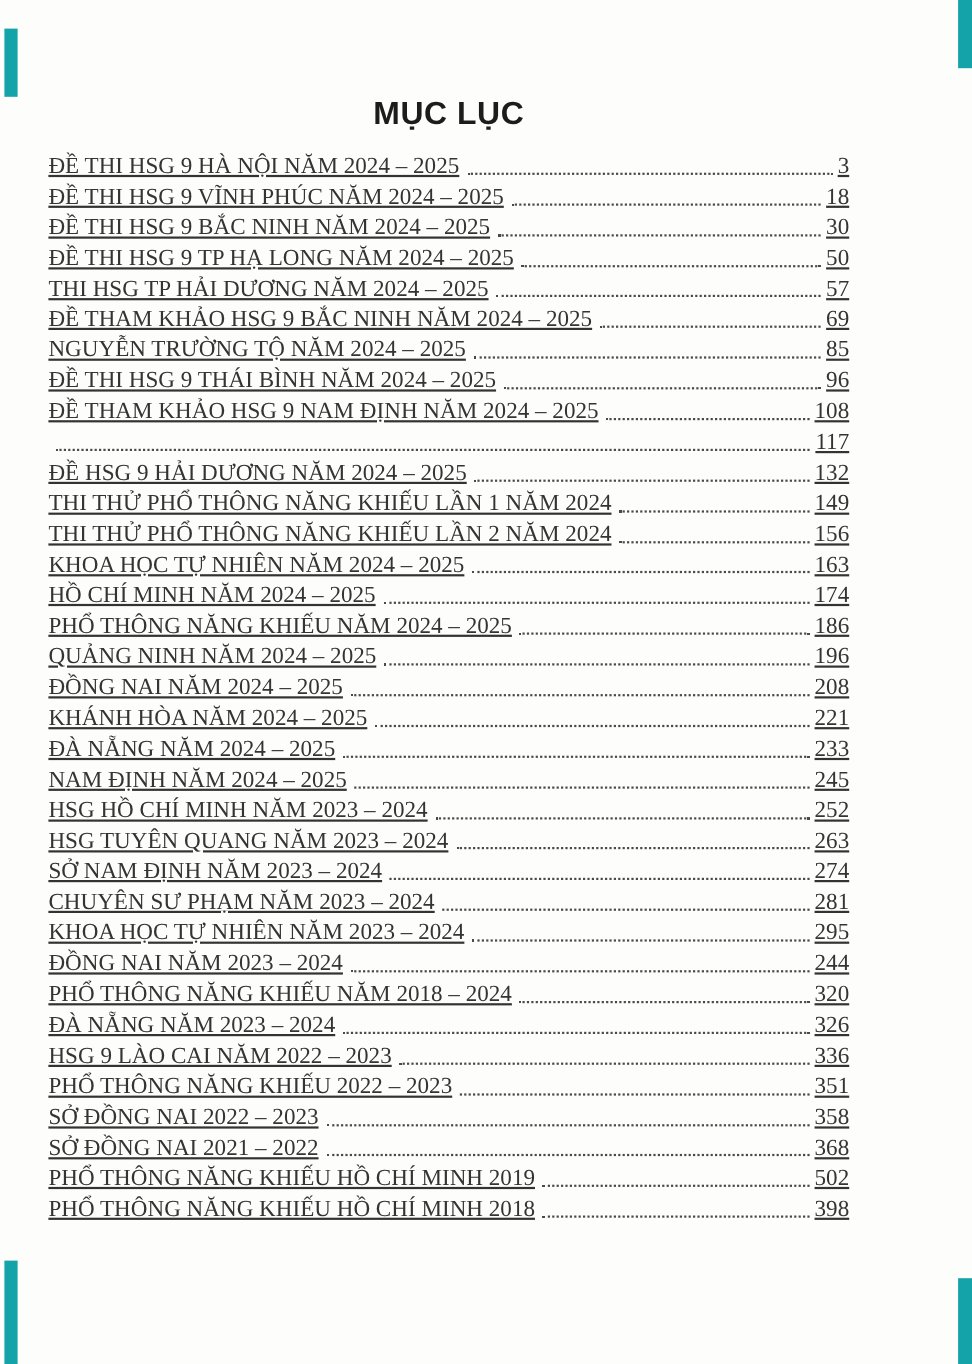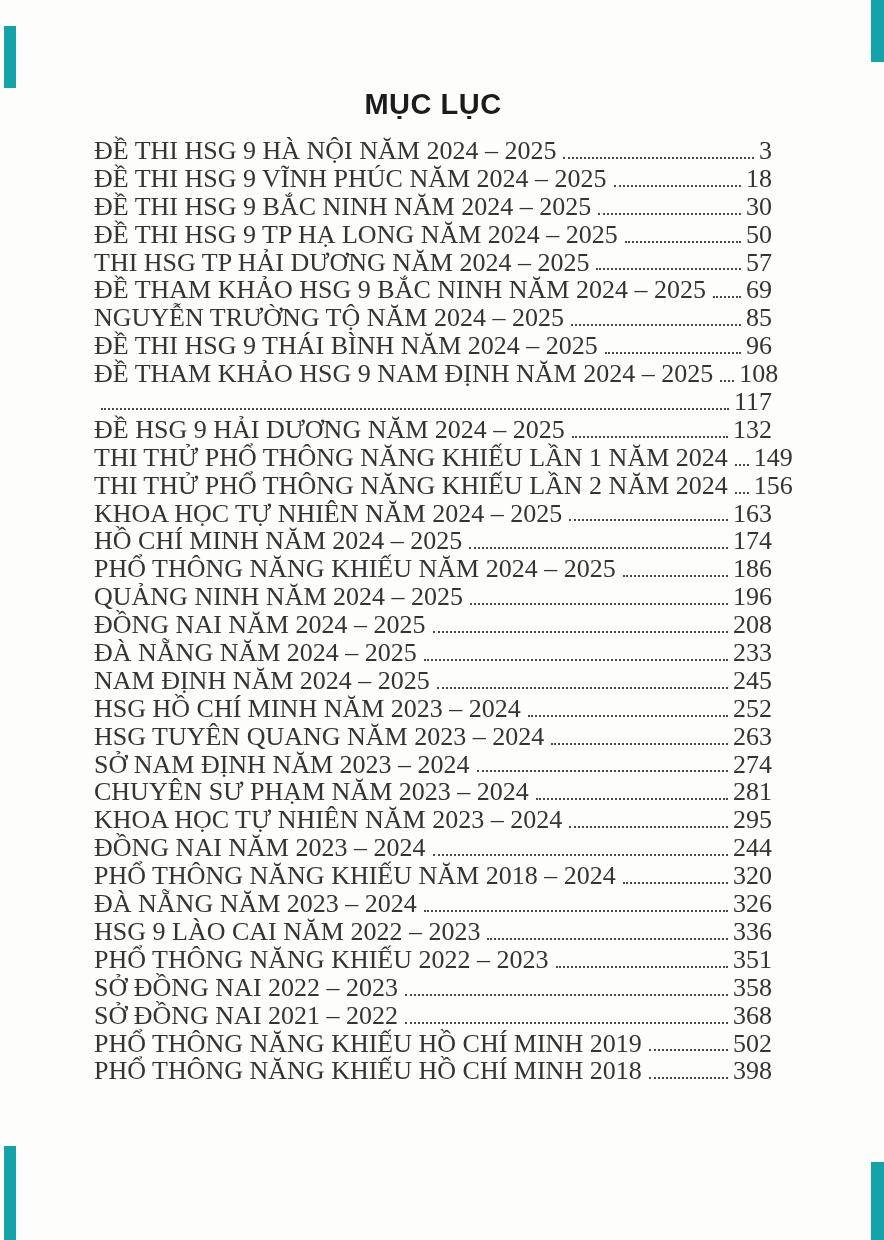--- a/index.html
+++ b/index.html
@@ -10,38 +10,39 @@
     height: 1240px;
     position: relative;
     background: #fdfdfc;
     color: #333;
     font-family: "Liberation Serif", serif;
     overflow: hidden;
   }
   .page {
     position: absolute;
     inset: 0;
-    padding: 88px 112px 0 94px;
+    padding: 88px 112px 0 44px;
   }
   .title {
     font-family: "Liberation Sans", sans-serif;
     font-size: 29px;
     font-weight: bold;
     letter-spacing: 0.5px;
     text-align: center;
     color: #1c1c1c;
     margin: 0 0 16px 0;
   }
   .toc { width: 100%; }
   .toc-row {
     display: flex;
     height: 27.9px;
     line-height: 27.9px;
-    font-size: 26px;
+    font-size: 21px;
     white-space: nowrap;
+    text-decoration: underline;
   }
   .toc-title {
     flex: 0 0 auto;
     color: #343434;
   }
   .leader {
     flex: 1 1 auto;
     min-width: 14px;
     margin: 0 5px 0 7px;
     position: relative;
@@ -180,20 +181,25 @@
         <span class="leader"></span>
         <span class="toc-page">196</span>
       </div>
 
       <div class="toc-row">
         <span class="toc-title">ĐỒNG NAI NĂM 2024 – 2025</span>
         <span class="leader"></span>
         <span class="toc-page">208</span>
       </div>
 
+      <div class="toc-row">
+        <span class="toc-title">KHÁNH HÒA NĂM 2024 – 2025</span>
+        <span class="leader"></span>
+        <span class="toc-page">221</span>
+      </div>
 
       <div class="toc-row">
         <span class="toc-title">ĐÀ NẴNG NĂM 2024 – 2025</span>
         <span class="leader"></span>
         <span class="toc-page">233</span>
       </div>
 
       <div class="toc-row">
         <span class="toc-title">NAM ĐỊNH NĂM 2024 – 2025</span>
         <span class="leader"></span>

